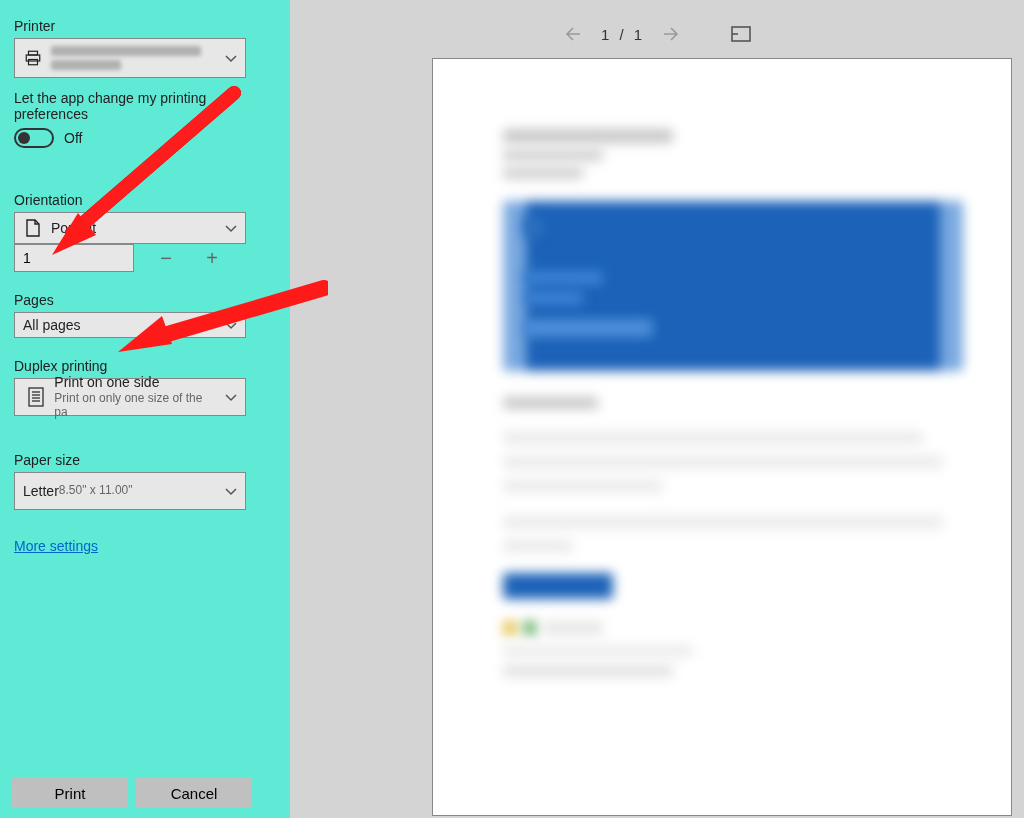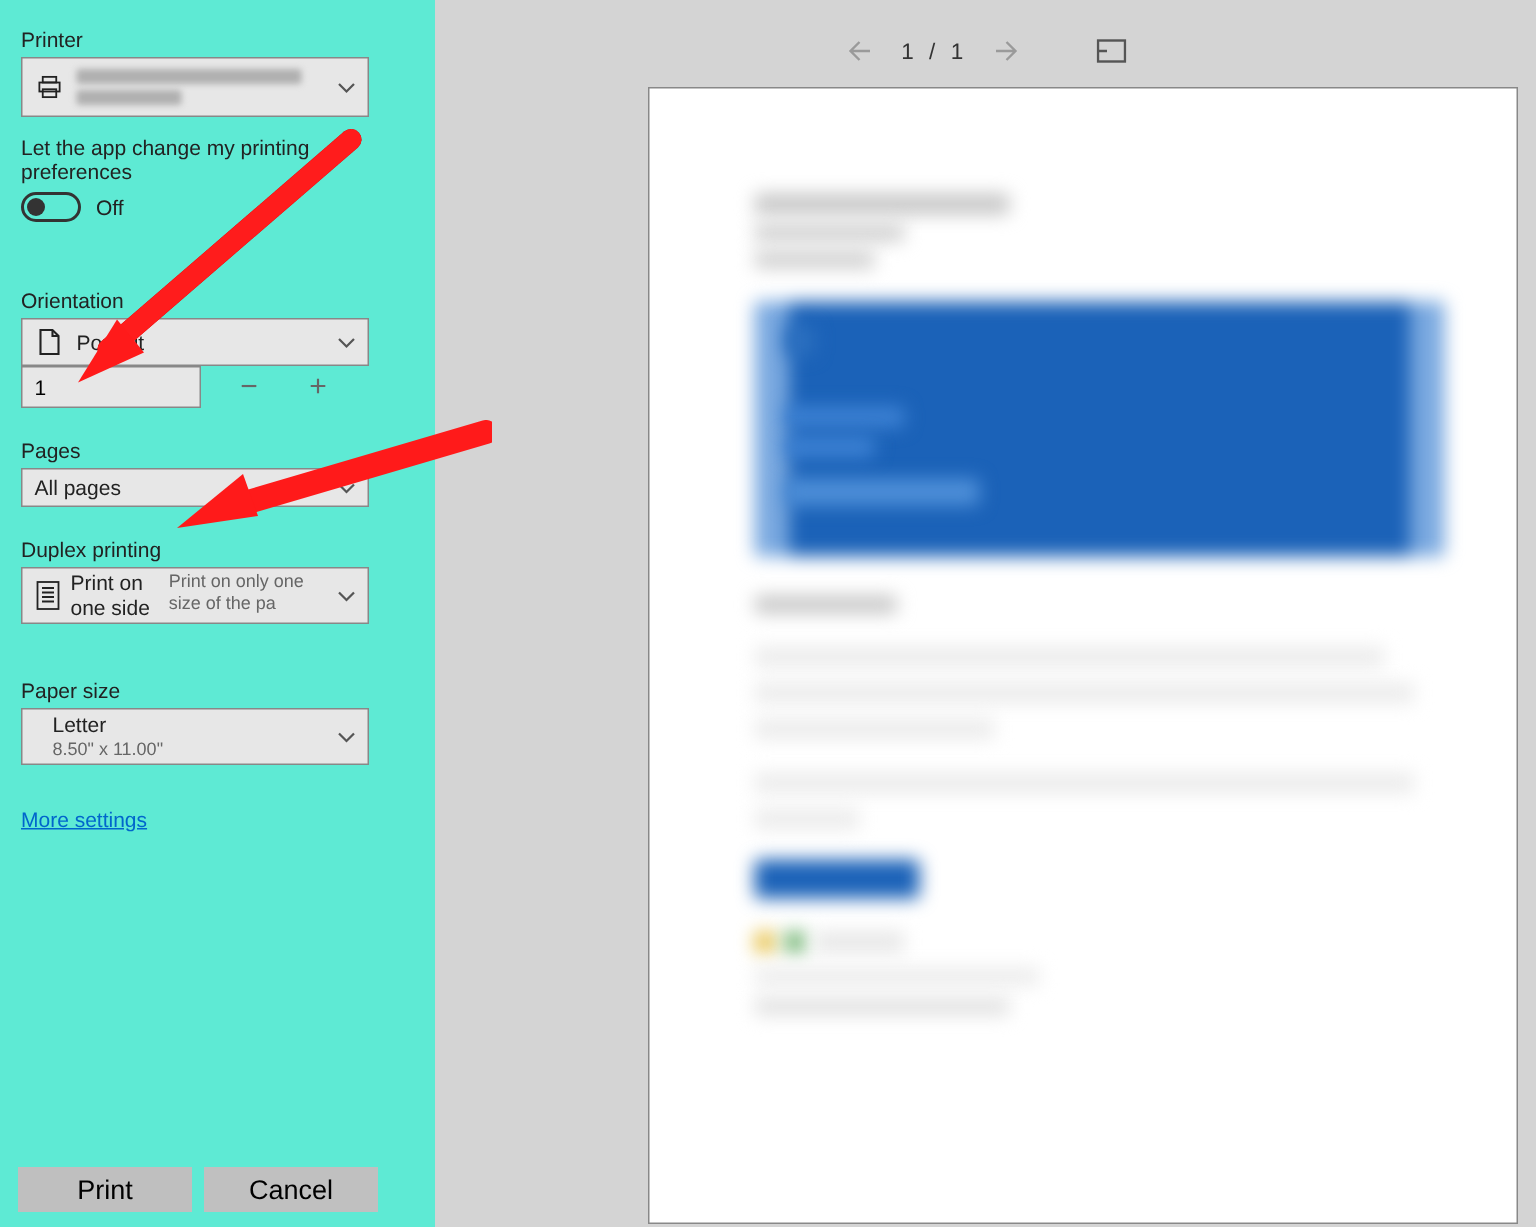--- a/index.html
+++ b/index.html
@@ -74,21 +74,21 @@
     width: 28px; height: 28px; display:flex; align-items:center; justify-content:center;
     color: #666; font-size: 20px; cursor:pointer; user-select:none;
   }
   .sub-text { font-size: 12px; color:#666; }
   .link { color:#0066cc; text-decoration: underline; font-size:14px; cursor:pointer; }
   .bottom-buttons {
     position:absolute; bottom: 10px; left: 12px; display:flex; gap: 8px;
   }
   .footer-btn {
     width: 116px; height: 30px; background:#c0c0c0; border:none;
-    font-size:18px; cursor:pointer;
+    font-size:15px; cursor:pointer;
   }
   .footer-btn:first-child { background:#bfbfbf; }
   
   .preview-area {
     position:absolute; left: 290px; top: 0; width: 734px; height: 630px;
     background:#d4d4d4;
   }
   .preview-topbar {
     position:absolute; top: 18px; left: 0; width: 100%; height: 32px;
     display:flex; align-items:center; justify-content:center; gap: 18px;
@@ -173,34 +173,34 @@
   <div class="dropdown" style="height:38px">
     <span class="icon-box-wide">
       <svg width="18" height="22" viewBox="0 0 18 22" fill="none" stroke="#222" stroke-width="1.2">
         <rect x="2" y="2" width="14" height="18"></rect>
         <line x1="5" y1="6" x2="13" y2="6"></line>
           <line x1="5" y1="9" x2="13" y2="9"></line>
         <line x1="5" y1="12" x2="13" y2="12"></line>
           <line x1="5" y1="15" x2="13" y2="15"></line>
       </svg>
     </span>
-    <span style="display:flex; line-height:1.2; overflow:hidden;">
+    <span style="display:flex; flex-direction:column; line-height:1.2; overflow:hidden;">
       <span>Print on one side</span>
       <span class="sub-text">Print on only one size of the pa</span>
     </span>
     <span class="chev">
       <svg width="12" height="8" viewBox="0 0 12 8">
           <path d="M1 1 L6 6 L11 1" stroke="#555" stroke-width="1.5" fill="none"></path>
         </svg>
     </span>
   </div>
 
   <div class="label" style="margin-top:36px">Paper size</div>
   <div class="dropdown" style="height:38px">
-    <span style="display:flex; flex-direction:column; line-height:1.2;margin-left:12px;">
+    <span style="display:flex; flex-direction:row; line-height:1.2;">
       <span>Letter</span>
       <span class="sub-text">8.50" x 11.00"</span>
     </span>
     <span class="chev">
       <svg width="12" height="8" viewBox="0 0 12 8">
           <path d="M1 1 L6 6 L11 1" stroke="#555" stroke-width="1.5" fill="none"></path>
         </svg>
     </span>
   </div>
 

